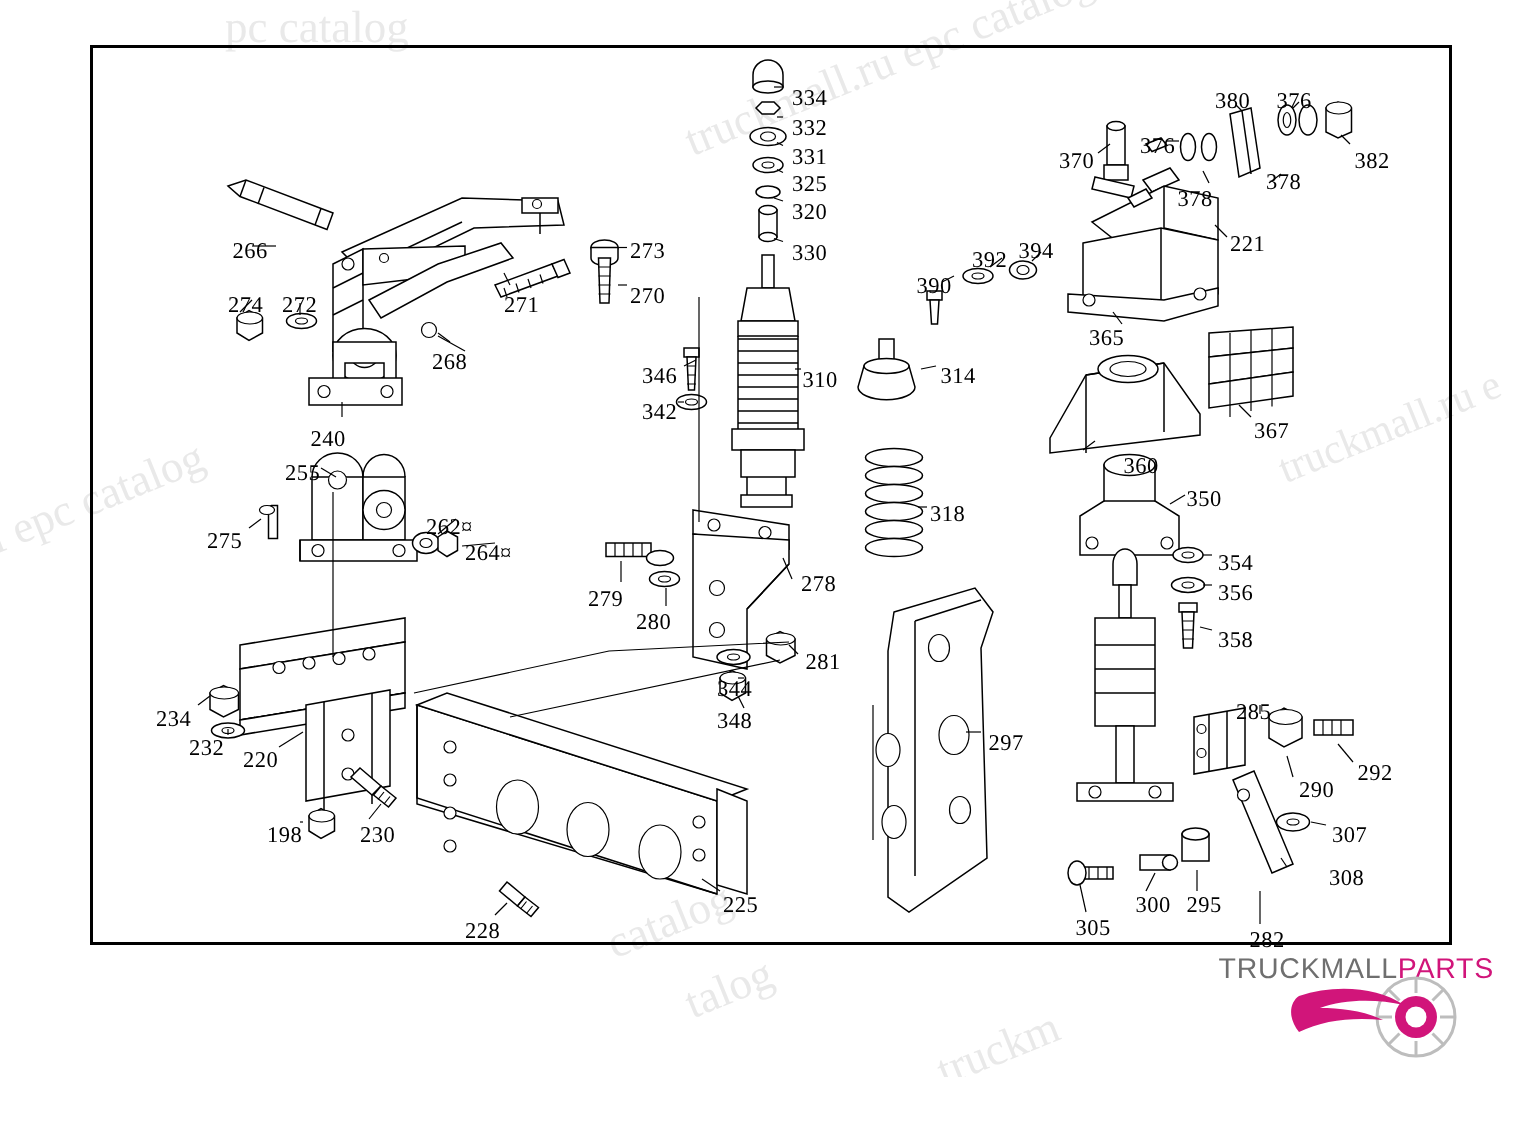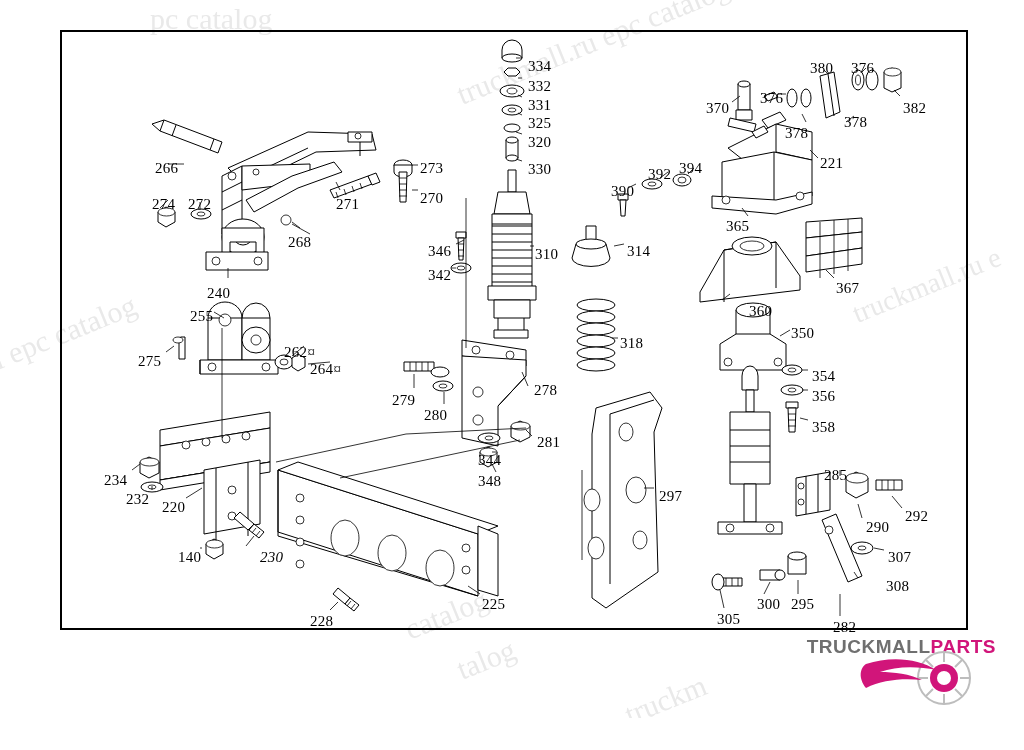--- a/index.html
+++ b/index.html
@@ -69,21 +69,21 @@
     right: 18px;
     bottom: 12px;
     width: 180px;
     height: 72px;
   }
   .logo-text {
     position: absolute;
     right: 10px;
     top: 2px;
     font-family: "Liberation Sans", sans-serif;
-    font-weight: bold;
+    font-weight: normal;
     font-size: 19px;
     letter-spacing: 0.5px;
     color: #6f6f6f;
   }
   .logo-text .accent { color: #d1157a; }
 </style>
 </head>
 <body>
 
 <div id="root">
@@ -489,22 +489,22 @@
       <div class="lbl" style="left: 310px; top: 361px;">264¤</div>
       <div class="lbl" style="left: 392px; top: 392px; text-align: center;">279</div>
       <div class="lbl" style="left: 424px; top: 407px;">280</div>
       <div class="lbl" style="left: 534px; top: 382px;">278</div>
       <div class="lbl" style="left: 537px; top: 434px;">281</div>
       <div class="lbl" style="left: 478px; top: 452px;">344</div>
       <div class="lbl" style="left: 478px; top: 473px;">348</div>
       <div class="lbl" style="left: 104px; top: 472px;">234</div>
       <div class="lbl" style="left: 126px; top: 491px;">232</div>
       <div class="lbl" style="left: 162px; top: 499px;">220</div>
-      <div class="lbl" style="left: 178px; top: 549px;">140</div>
-      <div class="lbl" style="left: 260px; top: 549px; font-style: italic;">230</div>
+      <div class="lbl" style="left: 178px; top: 549px;">198</div>
+      <div class="lbl" style="left: 240px; top: 549px;">230</div>
       <div class="lbl" style="left: 310px; top: 613px;">228</div>
       <div class="lbl" style="left: 482px; top: 596px;">225</div>
       <div class="lbl" style="left: 659px; top: 488px;">297</div>
       <div class="lbl" style="left: 528px; top: 58px;">334</div>
       <div class="lbl" style="left: 528px; top: 78px;">332</div>
       <div class="lbl" style="left: 528px; top: 97px;">331</div>
       <div class="lbl" style="left: 528px; top: 115px;">325</div>
       <div class="lbl" style="left: 528px; top: 134px;">320</div>
       <div class="lbl" style="left: 528px; top: 161px;">330</div>
       <div class="lbl" style="left: 535px; top: 246px;">310</div>

